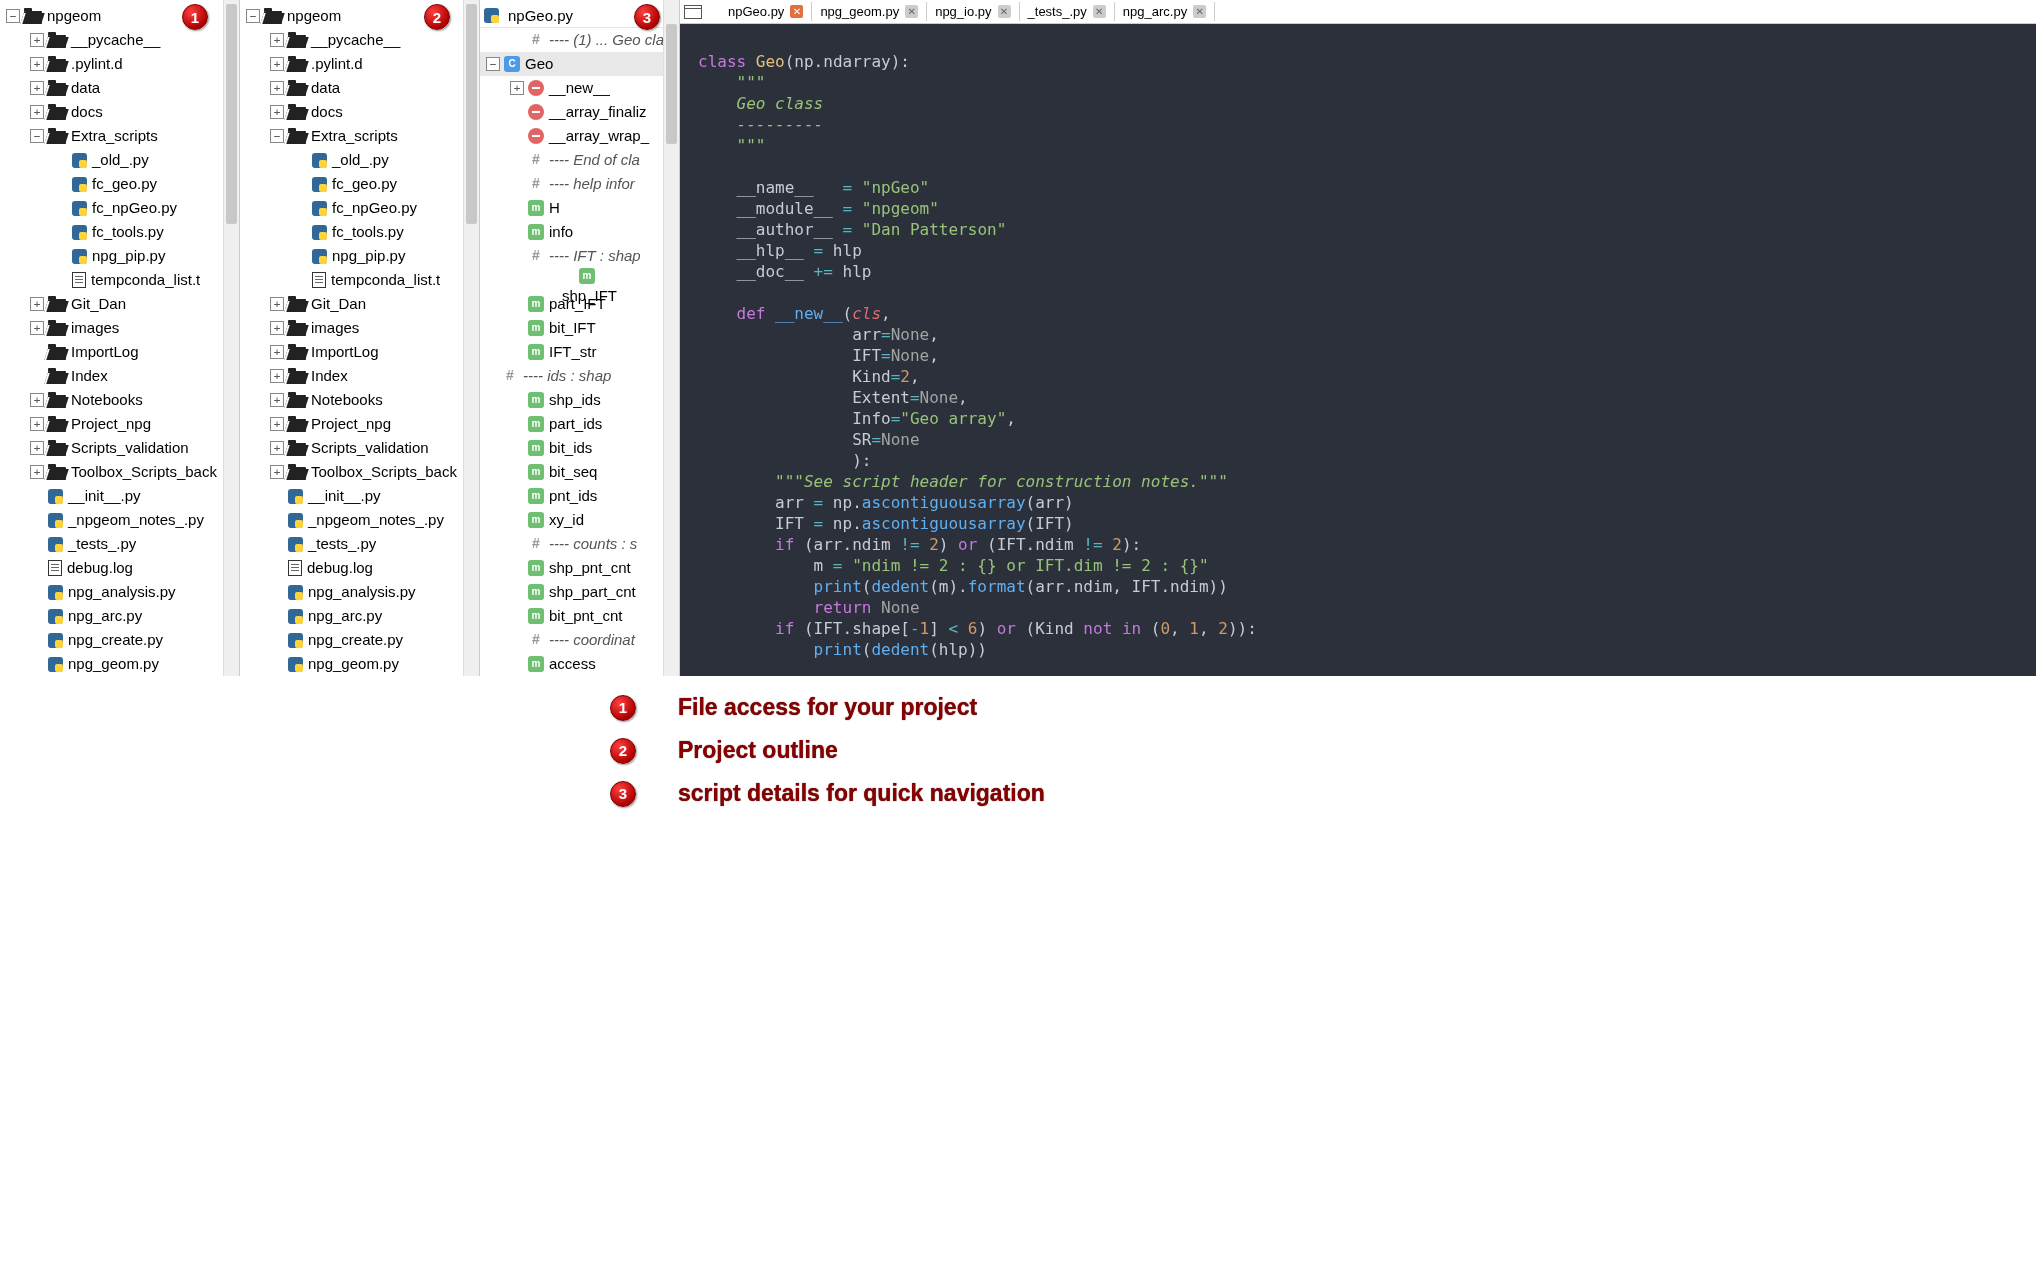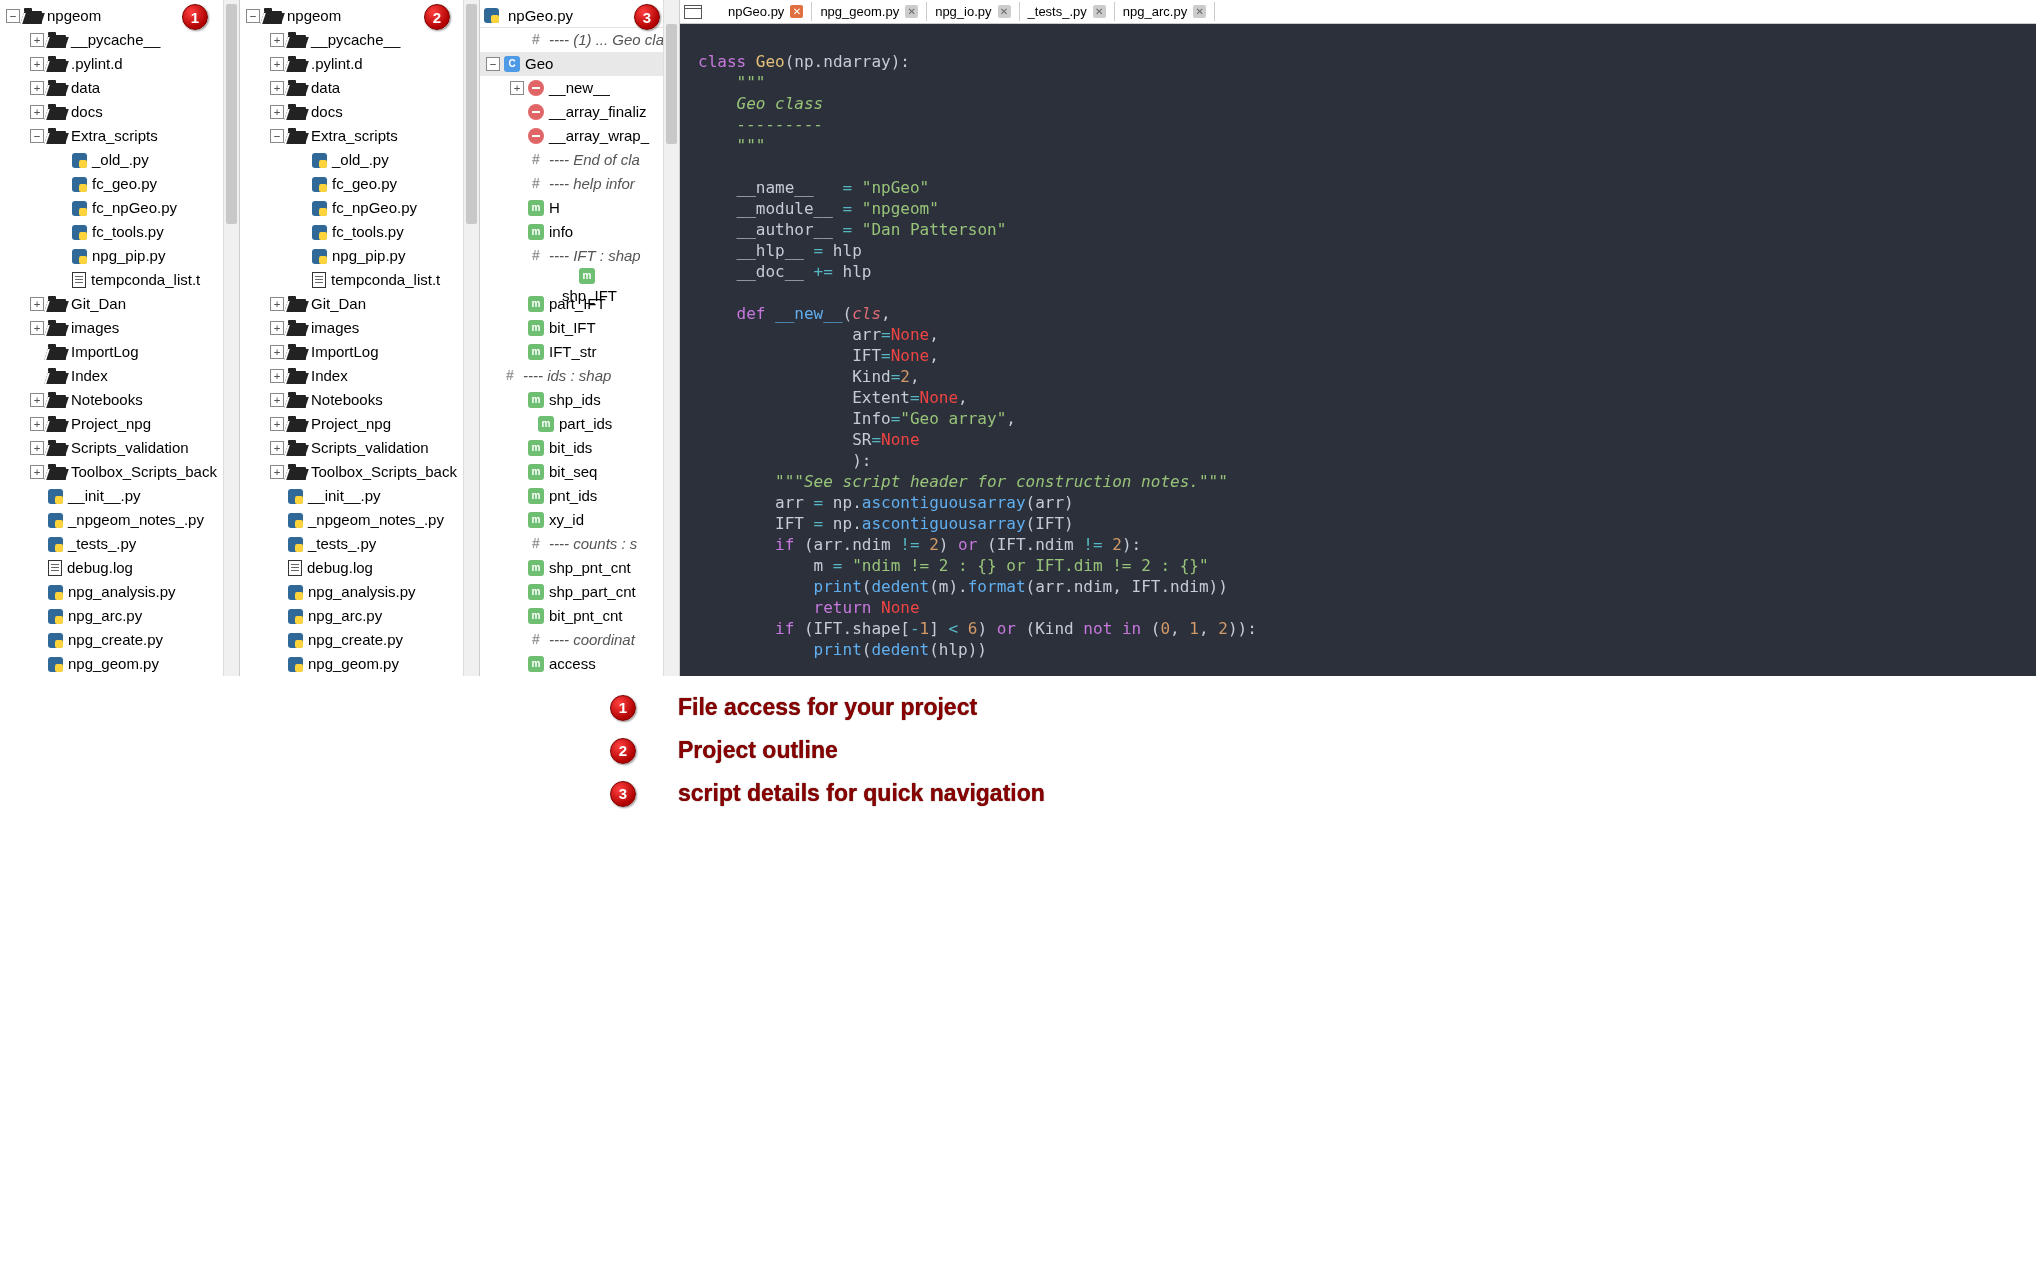--- a/index.html
+++ b/index.html
@@ -136,21 +136,21 @@
   .code{
     padding:6px 0 0 18px;white-space:pre;
   }
   .tok-kw{color:#c678dd;}
   .tok-cls{color:#e5c07b;}
   .tok-fn{color:#61afef;}
   .tok-str{color:#98c379;}
   .tok-doc{color:#98c379;font-style:italic;}
   .tok-num{color:#d19a66;}
   .tok-self{color:#e06c75;font-style:italic;}
-  .tok-const{color:#ef4444;}
+  .tok-const{color:#a3a3a3;}
   .tok-op{color:#56b6c2;}
 
   
   .callout{
     position:absolute;width:26px;height:26px;border-radius:50%;
     background:radial-gradient(circle at 35% 30%, #ff4040, #b00000 70%);
     color:#fff;font-weight:bold;display:flex;align-items:center;justify-content:center;
     border:1px solid #770000;box-shadow:1px 1px 2px rgba(0,0,0,.4);
     font-size:15px;z-index:50;
   }
@@ -552,21 +552,21 @@
         <div class="tree-row" style="">
           <span class="twisty blank"></span>
           <span class="outline-icon oi-comment"></span>
           <span class="label italic">---- ids : shap</span>
         </div>
         <div class="tree-row" style="padding-left: 30px;">
           <span class="twisty blank"></span>
           <span class="outline-icon oi-method"></span>
           <span class="label">shp_ids</span>
         </div>
-        <div class="tree-row" style="padding-left: 40px;">
+        <div class="tree-row" style="padding-left: 30px;">
           <span class="twisty blank"></span>
           <span class="outline-icon oi-method"></span>
           <span class="label">part_ids</span>
         </div>
         <div class="tree-row" style="padding-left: 30px;">
           <span class="twisty blank"></span>
           <span class="outline-icon oi-method"></span>
           <span class="label">bit_ids</span>
         </div>
         <div class="tree-row" style="padding-left: 30px;">

